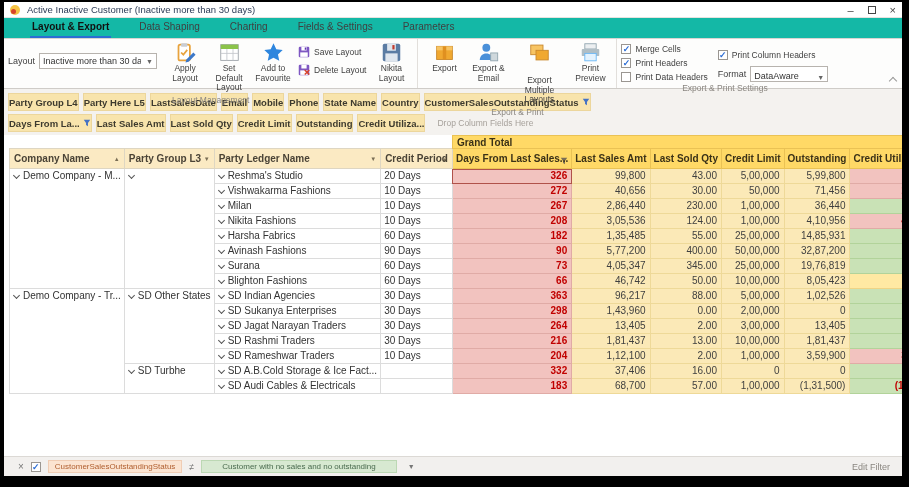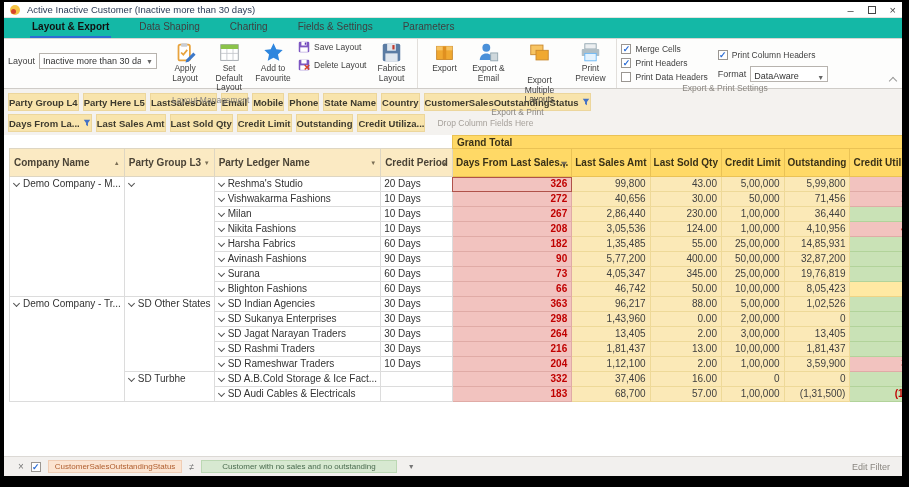--- a/index.html
+++ b/index.html
@@ -27,21 +27,21 @@
   .rgroup + .rgroup { border-left:1px solid #e2dfdb; }
   .rgroup-body { display:flex; align-items:flex-start; flex:1; }
   .rgroup-label { text-align:center; font-size:8.5px; color:#8a8680; padding:1px 0 2px 0; }
   .layout-combo-wrap { display:flex; align-items:center; gap:4px; margin-top:12px; margin-right:6px; }
   .flabel { font-size:9px; color:#3f3f3f; }
   .combo { display:flex; align-items:center; background:#fff; border:1px solid #b7b3ae; height:16px; font-size:9px; color:#333; padding:0 3px; }
   .combo .val { flex:1; white-space:nowrap; overflow:hidden; }
   .combo .arrow { font-size:7px; color:#666; margin-left:5px; }
   .bigbtn { display:flex; flex-direction:column; align-items:center; width:44px; padding:1px 1px; font-size:8.5px; color:#3f3f3f; text-align:center; line-height:9.5px; }
   .bigbtn svg { width:21px; height:21px; margin-bottom:1px; }
-  .smallcol { display:flex; flex-direction:column; gap:6px; padding:0 3px;text-align:right; }
+  .smallcol { display:flex; flex-direction:column; gap:6px; margin-top:5px; padding:0 3px;text-align:right; }
   .smallbtn { display:flex; align-items:center; gap:4px; font-size:8.5px; color:#3f3f3f; white-space:nowrap; }
   .smallbtn svg { width:12px; height:12px; }
   .checkcols { display:flex; gap:10px; margin-top:3px; }
   .checkcol { display:flex; flex-direction:column; gap:4px; }
   .cbrow { display:flex; align-items:center; gap:4px; font-size:8.5px; color:#3f3f3f; white-space:nowrap; }
   .cb-box { width:10px; height:10px; border:1px solid #9a9691; background:#fff; display:inline-flex; align-items:center; justify-content:center; font-size:9px; color:#2b6cd4; font-weight:bold; }
   .cb-box .mark { visibility:hidden; line-height:8px; }
   .u-checked .cb-box .mark { visibility:visible; }
   .fmt-row { display:flex; align-items:center; gap:4px; margin-top:2px; }
   .ribbon-collapse { position:absolute; right:6px; bottom:4px; width:6px; height:6px; border-left:1px solid #999; border-top:1px solid #999; transform:rotate(45deg); }
@@ -54,21 +54,21 @@
   .funnel { width:8px; height:8px; }
   .drop-hint { font-size:8.5px; color:#a6a19b; margin-left:8px; }
 
   
   .grid-area { flex:1; background:#fff; overflow:hidden; position:relative; }
   table.pivot { border-collapse:collapse; table-layout:fixed; margin-left:5px; }
   .pivot td, .pivot th { overflow:hidden; white-space:nowrap; }
   .nohead { background:#fff; border:none; }
   .gtotal { background:#ffd966; border:1px solid #eac254; font-size:10px; font-weight:bold; color:#3a3117; padding:0 4px; height:13px; }
   .lhead { background:#fbeac3; border:1px solid #ded6c2; font-size:10px; font-weight:bold; color:#4a4336; text-align:left; padding:0 4px; height:16px; }
-  .vhead { background:#ffd966; border:1px solid #eac254; font-size:10px; font-weight:bold; color:#3a3117; text-align:left; padding:0 3px; height:28px; }
+  .vhead { background:#ffd966; border:1px solid #eac254; font-size:10px; font-weight:bold; color:#3a3117; text-align:left; padding:0 3px; height:20px; }
   .sort { float:right; font-size:6px; color:#7a6e55; margin-top:3px; }
   .lcell { background:#fff; border:1px solid #dcdcdc; font-size:10px; color:#333; padding:0 3px; height:14px; vertical-align:top; line-height:14px; }
   .num { font-size:10px; text-align:right; padding:0 4px; height:14px; line-height:14px; }
   .pinkc { background:#f2c3bf; border:1px solid #e0aba6; color:#c00000; font-weight:bold; }
   .pinkc.sel { outline:1px solid #b0524a; outline-offset:-1px; }
   .yellowc { background:#fbe9b7; border:1px solid #eed998; color:#3f3f3f; }
   .utilc { font-weight:bold; color:#c00000; }
   .u-red { background:#f2c3bf; border:1px solid #e0aba6; }
   .u-green { background:#c9e2b6; border:1px solid #b2d39a; }
   .u-yellow { background:#ffe9a3; border:1px solid #efd485; }
@@ -161,21 +161,21 @@
             <span>Delete Layout</span>
           </div>
         </div>
         <div class="bigbtn">
           <svg viewBox="0 0 24 24">
                 <rect x="2" y="2" width="20" height="20" rx="2" fill="#5b7ca3"></rect>
                 <rect x="7" y="2" width="10" height="8" fill="#dfe6ee"></rect>
                 <rect x="13" y="3.5" width="2.5" height="5" fill="#c23b2e"></rect>
                 <rect x="5" y="13" width="14" height="9" fill="#dfe6ee"></rect>
               </svg>
-          <span>Fabrics Layout</span>
+          <span>Nikita Layout</span>
         </div>
       </div>
       <div class="rgroup-label">Layout Management</div>
     </div>
 
     <div class="rgroup">
       <div class="rgroup-body">
         <div class="bigbtn">
           <svg viewBox="0 0 24 24">
                 <rect x="3" y="5" width="18" height="15" fill="#f0a830" stroke="#c8862a"></rect>

